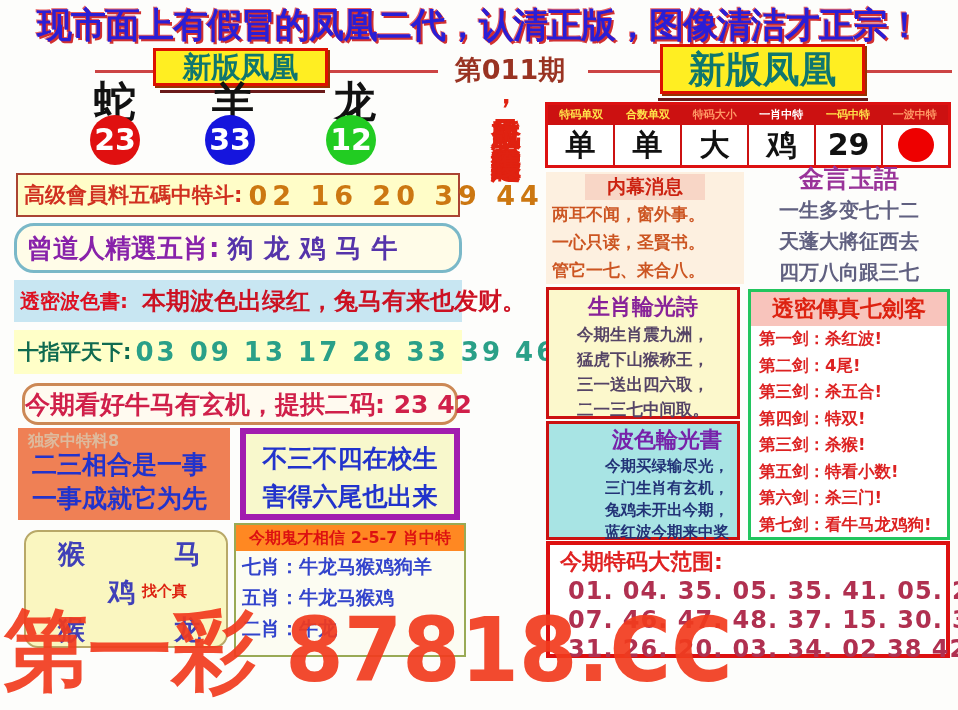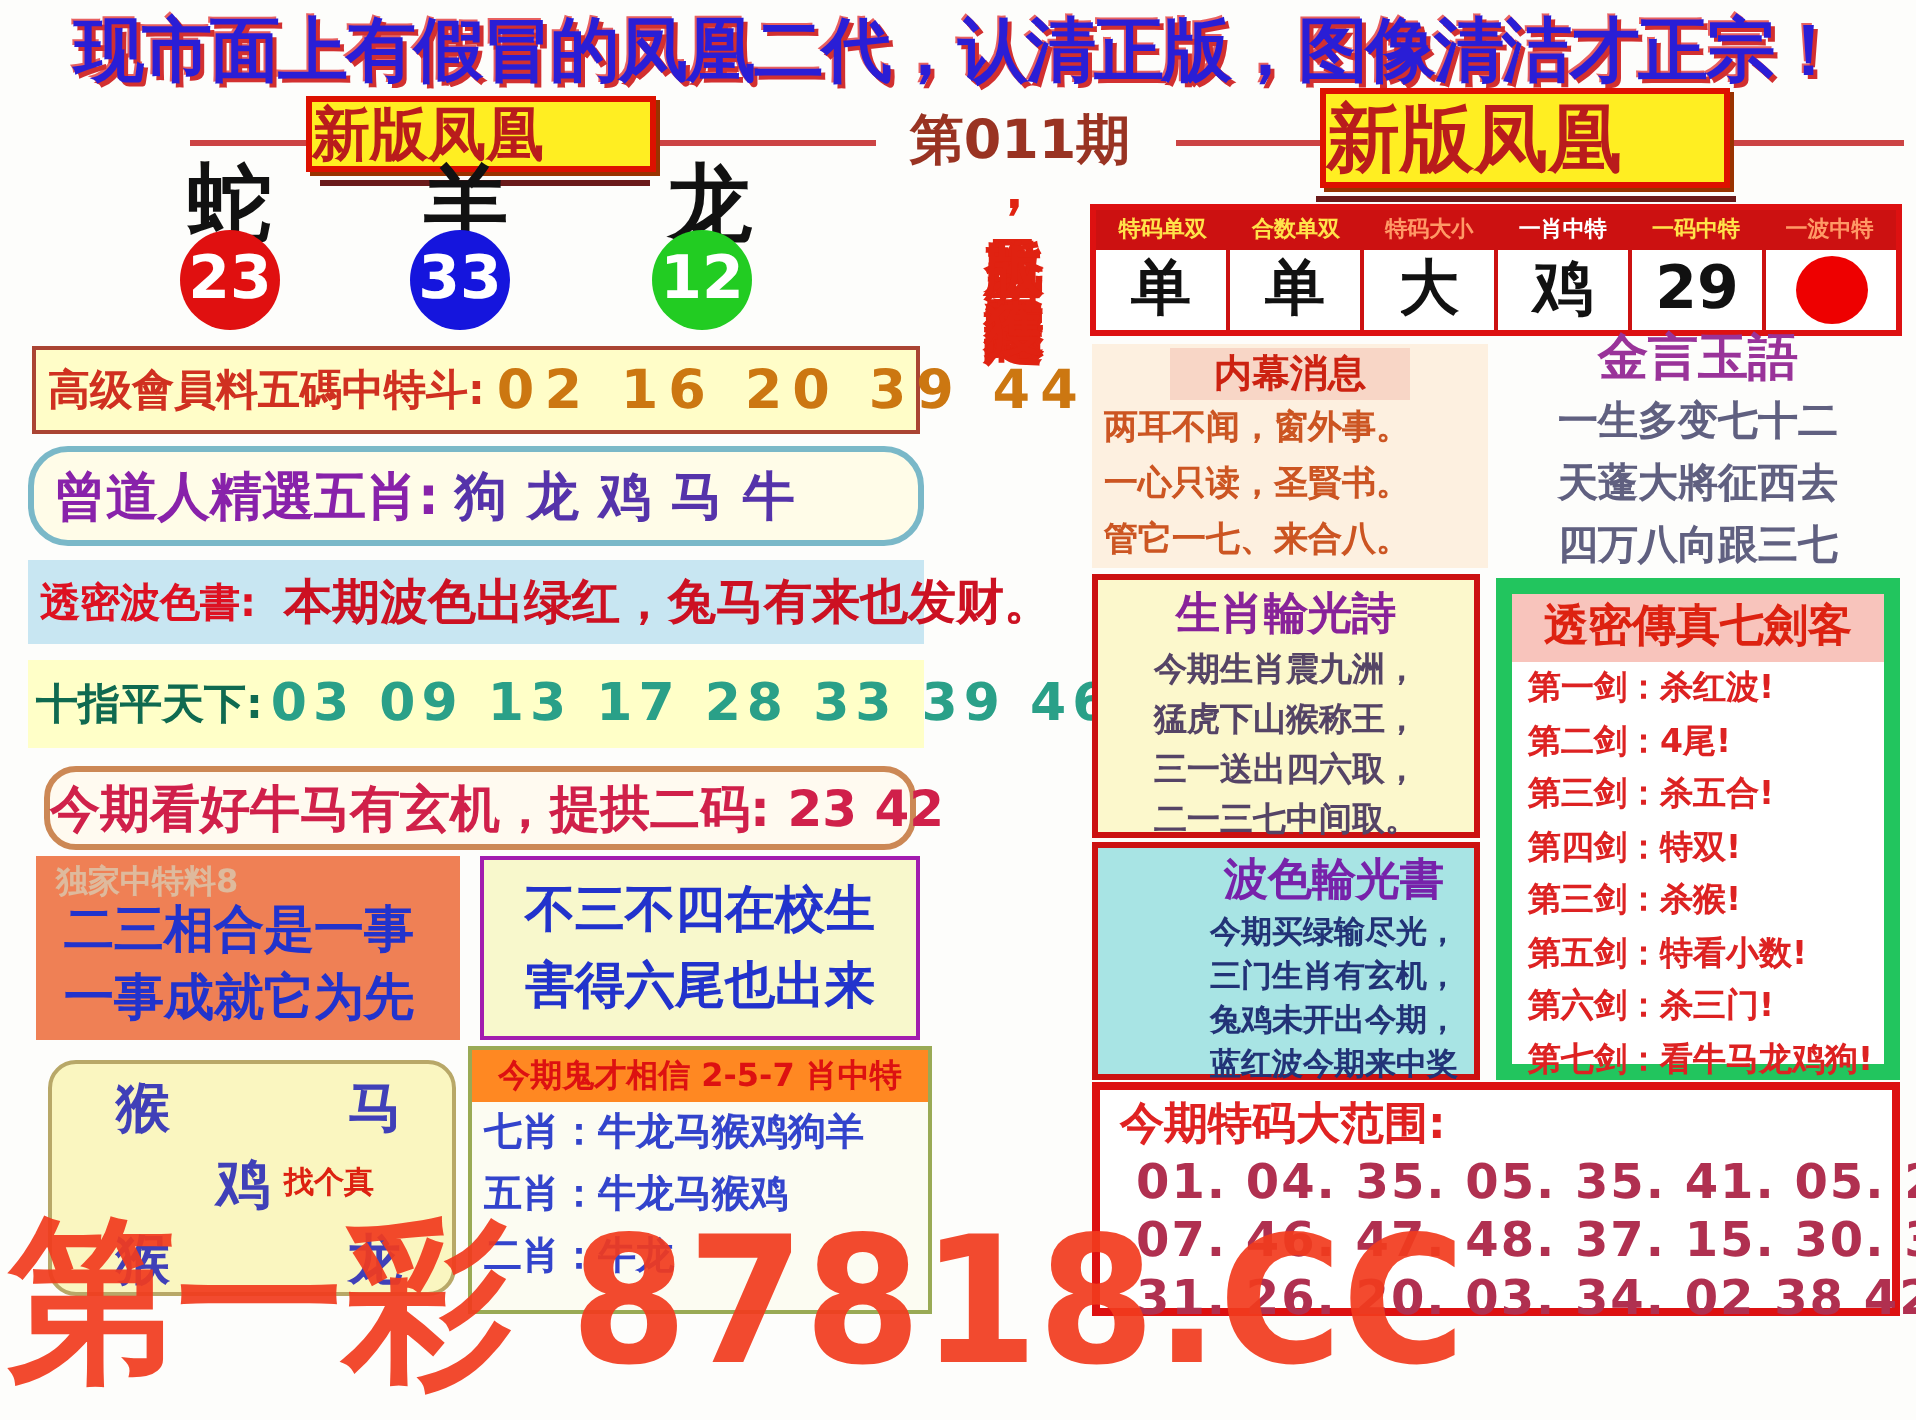--- a/index.html
+++ b/index.html
@@ -2,21 +2,21 @@
 <html><head>
 <meta charset="utf-8">
 <style>
   html,body{margin:0;padding:0;background:#e8e8e8;}
   *{box-sizing:border-box;font-family:"DejaVu Sans",sans-serif;}
   #canvas{position:relative;width:958px;height:710px;background:#fdfdfb;overflow:hidden;margin:0 auto;}
   .abs{position:absolute;}
   
   .warn{left:0;top:2px;width:958px;text-align:center;font-size:35px;font-weight:bold;color:#2a1ed6;
         text-shadow:2px 2px 0 #d23030,-1px -1px 0 #e86060;letter-spacing:-1px;white-space:nowrap;}
-  .brand{background:#ffee22;border:3px solid #dd1100;color:#b91c1c;font-weight:bold;text-align:left;
+  .brand{background:#ffee22;border:3px solid #dd1100;color:#0f766e;font-weight:bold;text-align:center;
          box-shadow:2px 2px 0 #993300;}
   .brand-l{left:153px;top:48px;width:175px;height:38px;font-size:29px;line-height:33px;}
   .brand-r{left:660px;top:44px;width:205px;height:50px;font-size:37px;line-height:45px;}
   .issue{left:435px;top:52px;width:150px;text-align:center;font-size:27px;font-weight:bold;color:#993322;}
   .rline{height:3px;background:#cc4444;top:70px;}
   .uline{height:3px;background:#6a1a1a;}
   
   .zchar{font-size:42px;font-weight:bold;color:#111;top:74px;}
   .zcircle{width:50px;height:50px;border-radius:50%;color:#fff;font-size:30px;font-weight:bold;
            text-align:center;line-height:50px;top:115px;}
@@ -35,21 +35,21 @@
   .b3 .val{color:#cc1122;font-weight:bold;font-size:24px;margin-left:14px;}
   .b4{left:14px;top:330px;width:448px;height:44px;background:#ffffc8;display:flex;align-items:center;
       padding:0 4px;white-space:nowrap;}
   .b4 .lab{color:#0f6a50;font-weight:bold;font-size:21px;}
   .b4 .num{color:#2aa088;font-weight:bold;font-size:26px;letter-spacing:3px;margin-left:4px;}
   .b5{left:22px;top:383px;width:436px;height:42px;background:#fffaf0;border:3px solid #cc8855;border-radius:16px;
       text-align:center;font-size:25px;font-weight:bold;color:#d0204a;line-height:38px;white-space:nowrap;}
   .b6l{left:18px;top:428px;width:212px;height:92px;background:#ef8055;padding:20px 0 0 14px;}
   .b6l .wm{position:absolute;top:3px;left:10px;font-size:16px;font-weight:bold;color:rgba(210,225,205,0.6);}
   .b6l .ln{color:#2233cc;font-weight:bold;font-size:25px;line-height:34px;white-space:nowrap;}
-  .b6r{left:240px;top:428px;width:220px;height:92px;background:#f8f8cc;border:2px solid #a21caf;
+  .b6r{left:240px;top:428px;width:220px;height:92px;background:#f8f8cc;border:6px solid #a21caf;
        text-align:center;padding-top:6px;}
   .b6r .ln{color:#2233cc;font-weight:bold;font-size:25px;line-height:38px;white-space:nowrap;}
   .b7l{left:24px;top:530px;width:204px;height:118px;background:#faf6c0;border:2px solid #b8a868;border-radius:14px;}
   .b7l .an{position:absolute;color:#4040b8;font-weight:bold;font-size:27px;}
   .b7l .note{position:absolute;color:#dd2211;font-weight:bold;font-size:15px;}
   .b7m{left:234px;top:523px;width:232px;height:134px;border:2px solid #99aa55;background:#fcfcf2;}
   .b7m .hd{background:#ff8822;color:#dd1111;font-weight:bold;font-size:16px;text-align:center;height:26px;line-height:26px;white-space:nowrap;}
   .b7m .ln{color:#3344cc;font-weight:bold;font-size:19px;line-height:31px;padding-left:6px;white-space:nowrap;}
   
   .vslogan{left:466px;top:96px;width:80px;height:566px;writing-mode:vertical-rl;text-orientation:upright;
@@ -70,21 +70,21 @@
   .insider .ln{color:#cc5522;font-weight:bold;font-size:17px;line-height:28px;padding-left:6px;white-space:nowrap;}
   .golden{left:748px;top:162px;width:202px;height:124px;}
   .golden .hd{text-align:center;color:#993399;font-weight:bold;font-size:25px;}
   .golden .ln{text-align:center;color:#606080;font-weight:bold;font-size:20px;line-height:31px;white-space:nowrap;}
   .zpoem{left:546px;top:287px;width:194px;height:132px;border:3px solid #cc1111;background:#fcf8cc;}
   .zpoem .hd{text-align:center;color:#882299;font-weight:bold;font-size:22px;margin-top:2px;}
   .zpoem .ln{text-align:center;color:#554466;font-weight:bold;font-size:16.5px;line-height:25px;white-space:nowrap;}
   .wpoem{left:546px;top:421px;width:194px;height:119px;border:3px solid #cc1111;background:#a8e4e4;padding-left:48px;}
   .wpoem .hd{text-align:center;color:#7722aa;font-weight:bold;font-size:22px;margin-top:1px;}
   .wpoem .ln{text-align:center;color:#223377;font-weight:bold;font-size:15.5px;line-height:22px;white-space:nowrap;}
-  .swords{left:748px;top:289px;width:202px;height:251px;border:8px solid #22c55e;background:#fff;}
+  .swords{left:748px;top:289px;width:202px;height:251px;border:3px solid #22c55e;background:#fff;}
   .swords .hd{background:#f8c4bc;color:#dd2211;font-weight:bold;font-size:22px;text-align:center;
               height:34px;line-height:34px;white-space:nowrap;}
   .swords .ln{color:#dd2222;font-weight:bold;font-size:16.5px;line-height:26.5px;padding-left:8px;white-space:nowrap;}
   .range{left:546px;top:541px;width:404px;height:117px;border:4px solid #dd1111;background:#fff;padding:2px 0 0 10px;}
   .range .hd{color:#e02222;font-weight:bold;font-size:22px;}
   .range .ln{color:#b03050;font-weight:bold;font-size:24px;line-height:29px;letter-spacing:1px;white-space:nowrap;padding-left:8px;}
   
   .banner{left:10px;top:664px;width:936px;height:40px;background:#ffd95a;border:3px solid #cc2211;
           text-align:center;font-size:28px;font-weight:bold;color:#e03322;line-height:34px;letter-spacing:1px;white-space:nowrap;}
   .wmark{left:4px;top:592px;width:960px;font-size:84px;font-weight:bold;color:#f23b1e;opacity:0.92;

